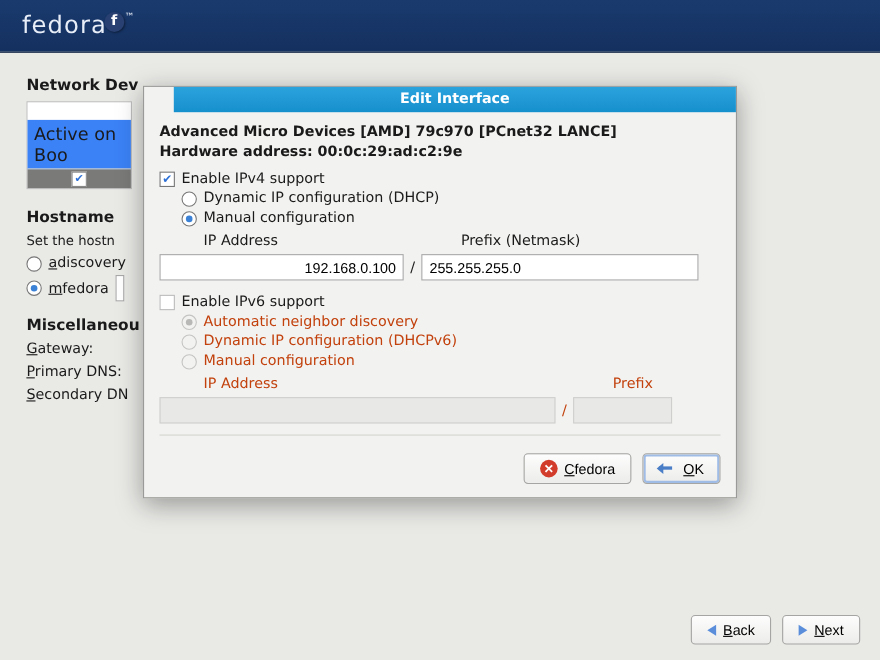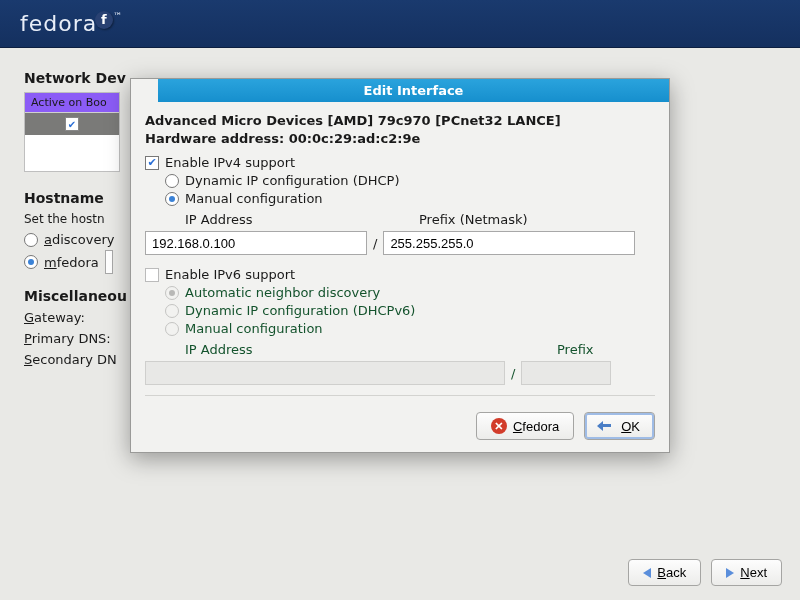--- a/index.html
+++ b/index.html
@@ -53,24 +53,25 @@
 }
 .table-frame {
   background: #fff;
   border: 1px solid #bfbfbf;
   width: 96px;
   height: 80px;
   display: flex;
   flex-direction: column;
 }
 .table-header {
-  background: #8b5cf6;
+  background: #3b82f6;
   border-bottom: 1px solid #d0d0d0;
   padding: 3px 6px;
-  font-size: 11px;
+  font-size: 16px;
+  margin-top: 16px;
 }
 .table-row-sel {
   background: #7a7a78;
   height: 22px;
   display: flex;
   align-items: center;
   justify-content: center;
 }
 .table-row-sel .chk {
   width: 14px; height: 14px;
@@ -158,21 +159,21 @@
 .chkbox-dis { border-color: #bbb; }
 .indent1 { margin-left: 20px; }
 .indent2 { margin-left: 40px; }
 .field-row {
   display: flex; align-items: center; gap: 6px;
   margin: 4px 0 2px;
 }
 .col-labels { display: flex; margin-left: 40px; margin-top: 6px; }
 .col-labels .lab1 { width: 234px; font-size: 13px; }
 .col-labels .lab2 { font-size: 13px; }
-.disabled-txt { color: #14532d; }
+.disabled-txt { color: #c2410c; }
 .radio-dis {
   width: 14px; height: 14px; border-radius: 50%;
   border: 1px solid #c4c4c2; background: #f2f2f0;
   display: inline-flex; align-items: center; justify-content: center;
 }
 .radio-dis.sel::after {
   content: ""; width: 6px; height: 6px; border-radius: 50%;
   background: #b8b8b6;
 }
 .txt-dis {
@@ -266,21 +267,21 @@
     </div>
     <div class="radio-row indent1">
       <span class="radio sel"></span>
       <span>Manual configuration</span>
     </div>
     <div class="col-labels">
       <span class="lab1">IP Address</span>
       <span class="lab2">Prefix (Netmask)</span>
     </div>
     <div class="field-row indent2">
-      <input class="txt-in" style="width: 222px;" value="192.168.0.100">
+      <input class="txt-in" style="width: 222px; text-align: right;" value="192.168.0.100">
       <span>/</span>
       <input class="txt-in" style="width: 252px;" value="255.255.255.0">
     </div>
 
     <div class="chk-row" style="margin-top:12px">
       <span class="chkbox-dis"></span>
       <span>Enable IPv6 support</span>
     </div>
     <div class="radio-row indent1 disabled-txt">
       <span class="radio-dis sel"></span>

